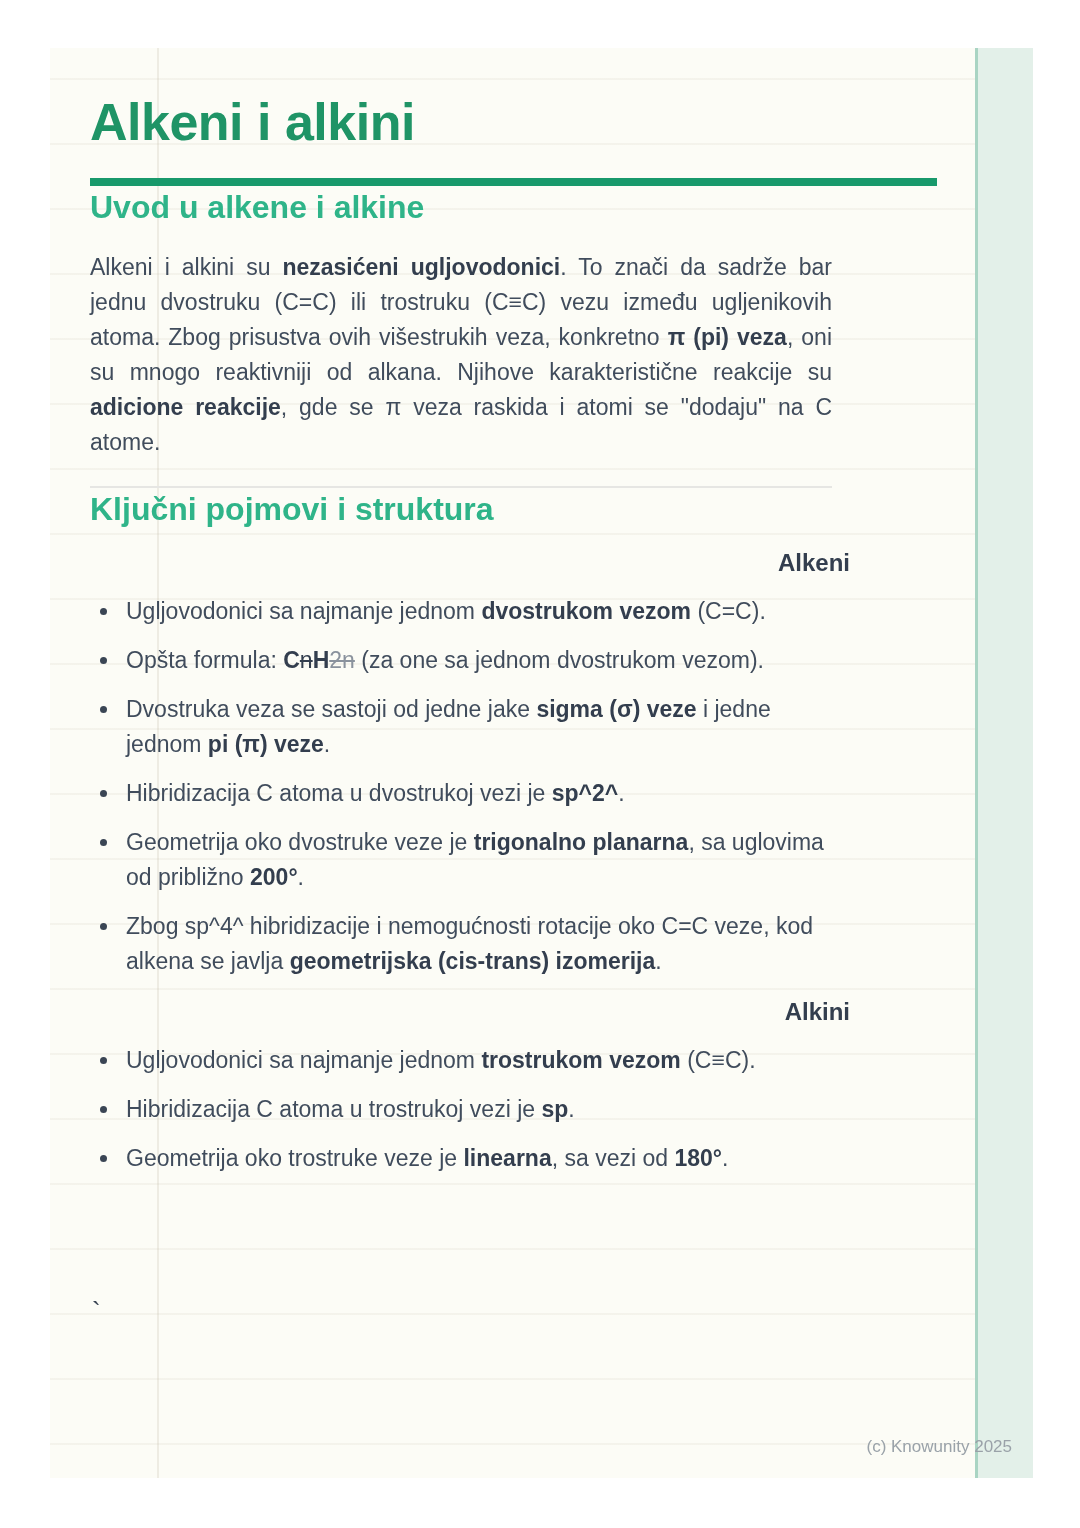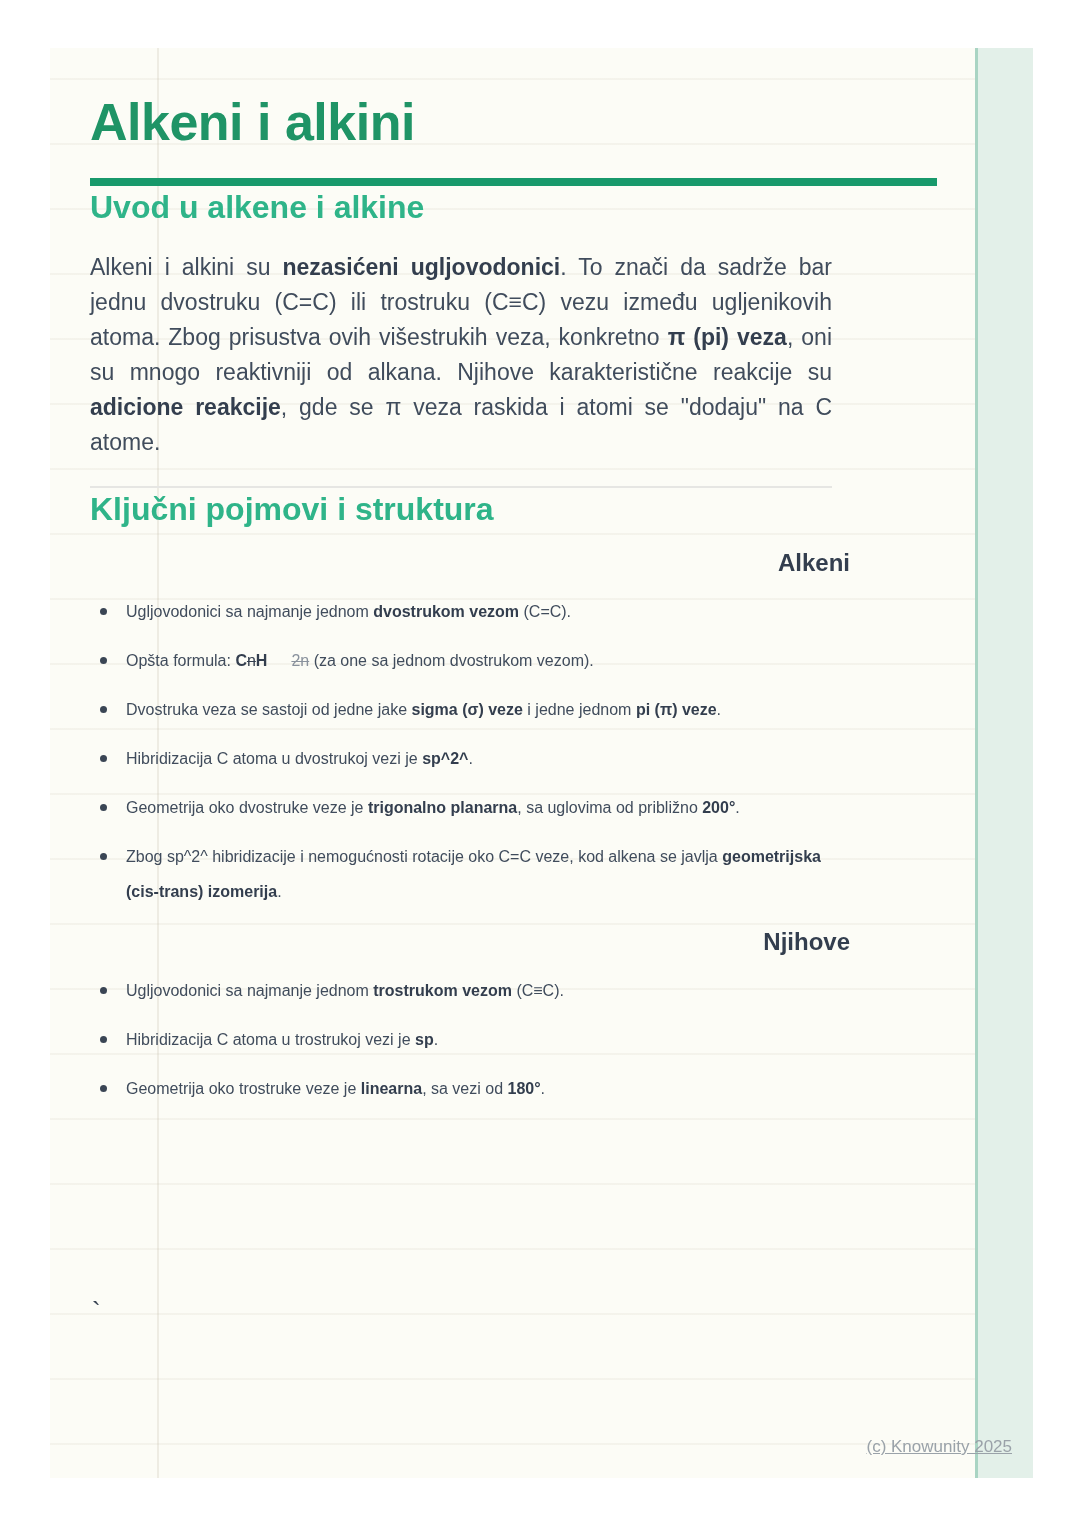--- a/index.html
+++ b/index.html
@@ -69,40 +69,40 @@
     color: #333E4E; line-height: 30px; text-align: right;
   }
   ul.bullet-list {
     list-style: none;
     margin: 16px 0 6px 0;
     padding: 0 0 0 36px;
     width: 724px;
   }
   ul.bullet-list li {
     position: relative;
-    font-size: 16px; line-height: 35px;
+    font-size: 23px; line-height: 35px;
     color: #404C5C;
     margin: 0 0 14px 0;
   }
   ul.bullet-list li::before {
     content: "";
     position: absolute; left: -26px; top: 14px;
     width: 7px; height: 7px; border-radius: 50%;
     background: #3A4554;
   }
   .b { font-weight: 700; color: #333E4E; }
   .st-dark { color: #333E4E; text-decoration: line-through; }
-  .st-muted { color: #8A929D; text-decoration: line-through; margin-left: 24px; }
+  .st-muted { color: #8A929D; text-decoration: line-through; }
   .stray-char {
     position: absolute; left: 42px; top: 1248px;
     font-size: 26px; color: #3A4554;
   }
   .footer-credit {
     position: absolute; right: 21px; top: 1389px;
-    font-size: 17px; color: #9AA2A9; text-decoration: underline;
+    font-size: 17px; color: #9AA2A9;
   }
 </style>
 </head>
 <body>
 
 <div class="page">
   <div class="vline"></div>
   <div class="mint-strip"></div>
 
   <div class="content">
@@ -116,24 +116,24 @@
 
     <h2 class="section-heading h2-key">Ključni pojmovi i struktura</h2>
 
     <h3 class="subheading">Alkeni</h3>
     <ul class="bullet-list">
         <li><span>Ugljovodonici sa najmanje jednom </span><span class="b">dvostrukom vezom</span><span> (C=C).</span></li>
         <li><span>Opšta formula: </span><span class="b">C</span><span class="st-dark">n</span><span class="b">H</span><span class="st-muted">2n</span><span> (za one sa jednom dvostrukom vezom).</span></li>
         <li><span>Dvostruka veza se sastoji od jedne jake </span><span class="b">sigma (σ) veze</span><span> i jedne jednom </span><span class="b">pi (π) veze</span><span>.</span></li>
         <li><span>Hibridizacija C atoma u dvostrukoj vezi je </span><span class="b">sp^2^</span><span>.</span></li>
         <li><span>Geometrija oko dvostruke veze je </span><span class="b">trigonalno planarna</span><span>, sa uglovima od približno </span><span class="b">200°</span><span>.</span></li>
-        <li><span>Zbog sp^2^ hibridizacije i nemogućnosti rotacije oko C=C veze, kod alkena se javlja </span><span class="b">geometrijska (cis-trans) izomerija</span><span>.</span></li>
+        <li><span>Zbog sp^4^ hibridizacije i nemogućnosti rotacije oko C=C veze, kod alkena se javlja </span><span class="b">geometrijska (cis-trans) izomerija</span><span>.</span></li>
       </ul>
 
-    <h3 class="subheading">Njihove</h3>
+    <h3 class="subheading">Alkini</h3>
     <ul class="bullet-list">
         <li><span>Ugljovodonici sa najmanje jednom </span><span class="b">trostrukom vezom</span><span> (C≡C).</span></li>
         <li><span>Hibridizacija C atoma u trostrukoj vezi je </span><span class="b">sp</span><span>.</span></li>
         <li><span>Geometrija oko trostruke veze je </span><span class="b">linearna</span><span>, sa vezi od </span><span class="b">180°</span><span>.</span></li>
       </ul>
   </div>
 
   <div class="stray-char">`</div>
   <div class="footer-credit">(c) Knowunity 2025</div>
 </div>

